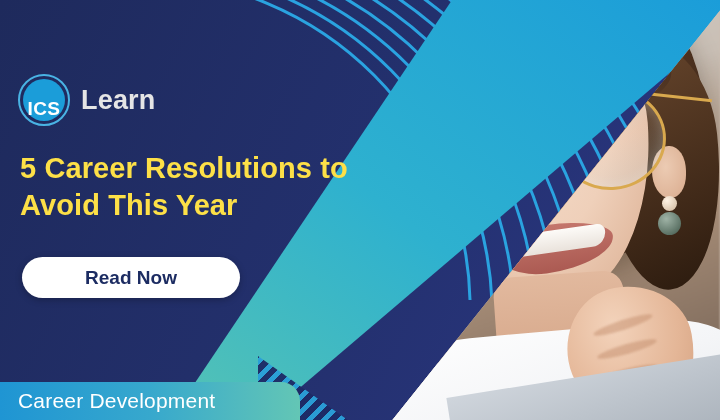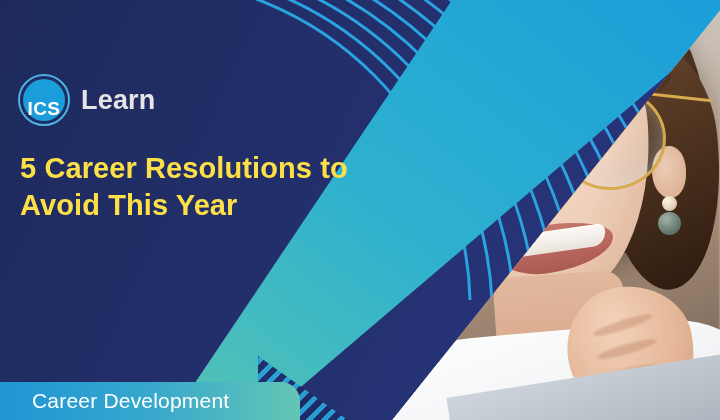--- a/index.html
+++ b/index.html
@@ -235,21 +235,21 @@
 
   
   .category{
     position:absolute;left:0;top:382px;
     width:300px;height:38px;
     background:linear-gradient(90deg,#1f95d3 0%,#37a8cd 50%,#63c6b5 100%);
     border-radius:0 19px 0 0;
     display:flex;align-items:center;
   }
   .category span{
-    color:#ffffff;font-size:21px;font-weight:normal;padding-left:32px;letter-spacing:.2px;
+    color:#ffffff;font-size:21px;font-weight:normal;padding-left:18px;letter-spacing:.2px;
   }
 </style>
 </head>
 <body>
 
 <div class="banner">
 
   <div class="bg-navy"></div>
 
   <svg class="arcs" viewBox="0 0 720 470" preserveAspectRatio="none">
@@ -335,18 +335,19 @@
       <div class="logo-ring"></div>
       <div class="logo-disc">
         <span>ICS</span>
       </div>
     </div>
     <div class="logo-word">Learn</div>
   </div>
 
   <div class="headline">5 Career Resolutions to Avoid This Year</div>
 
+  <button class="cta">Read Now</button>
 
   <div class="category">
     <span>Career Development</span>
   </div>
 
 </div>
 
 </body></html>

